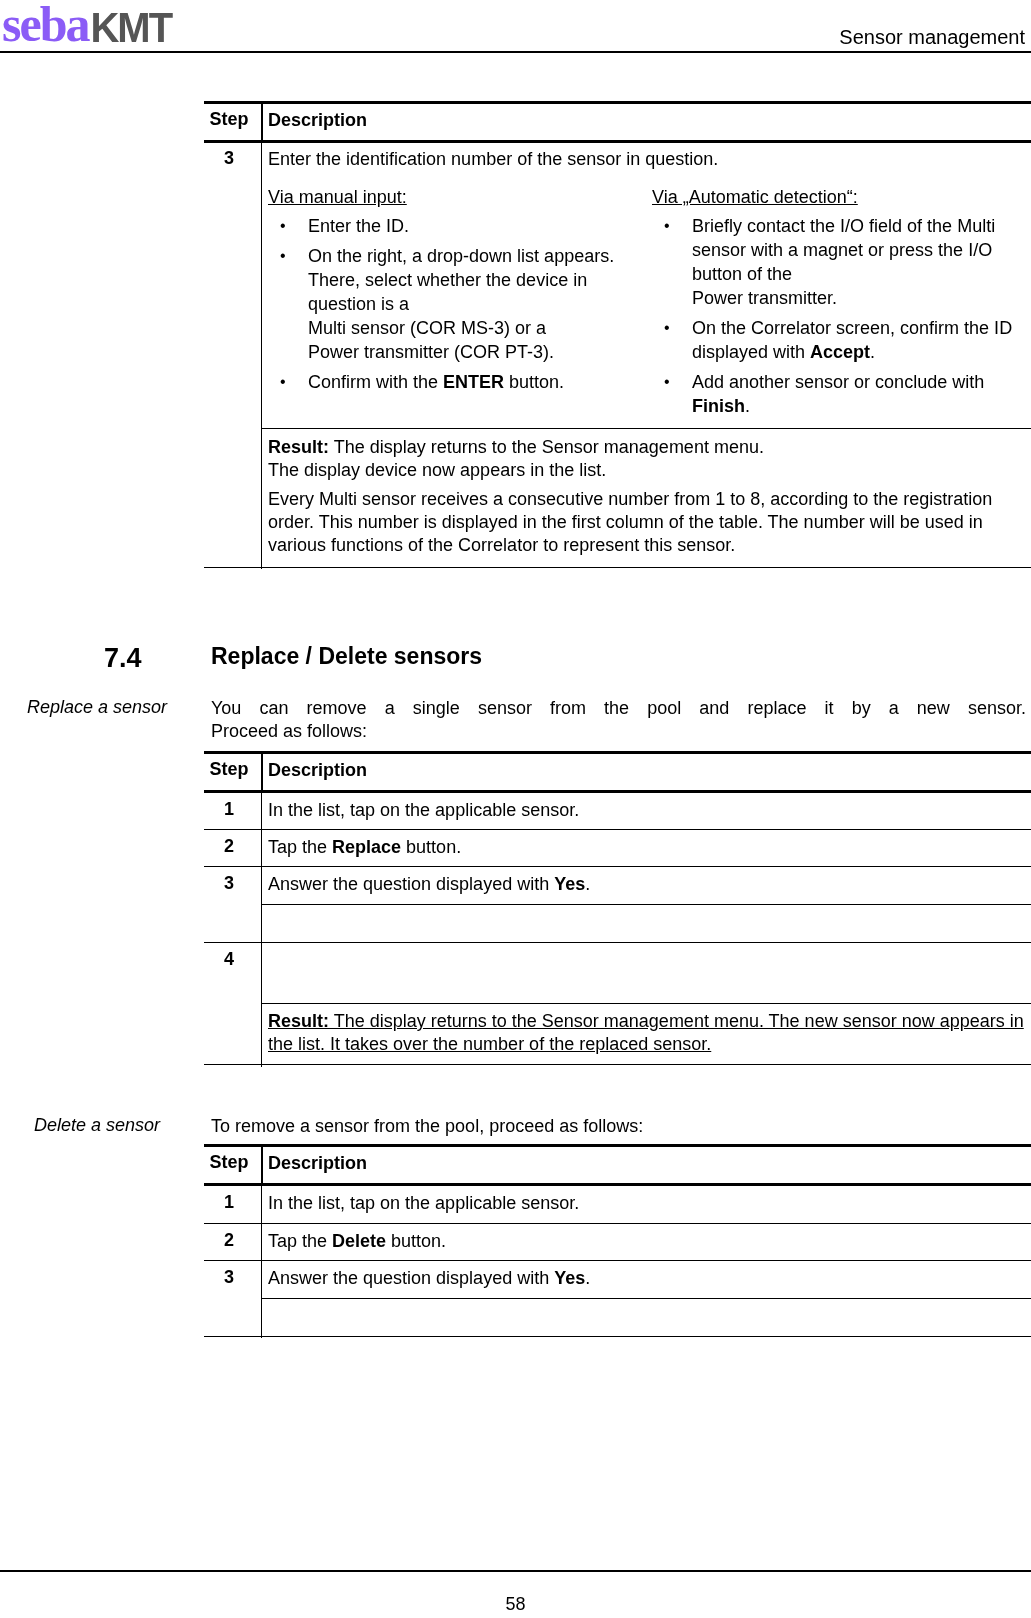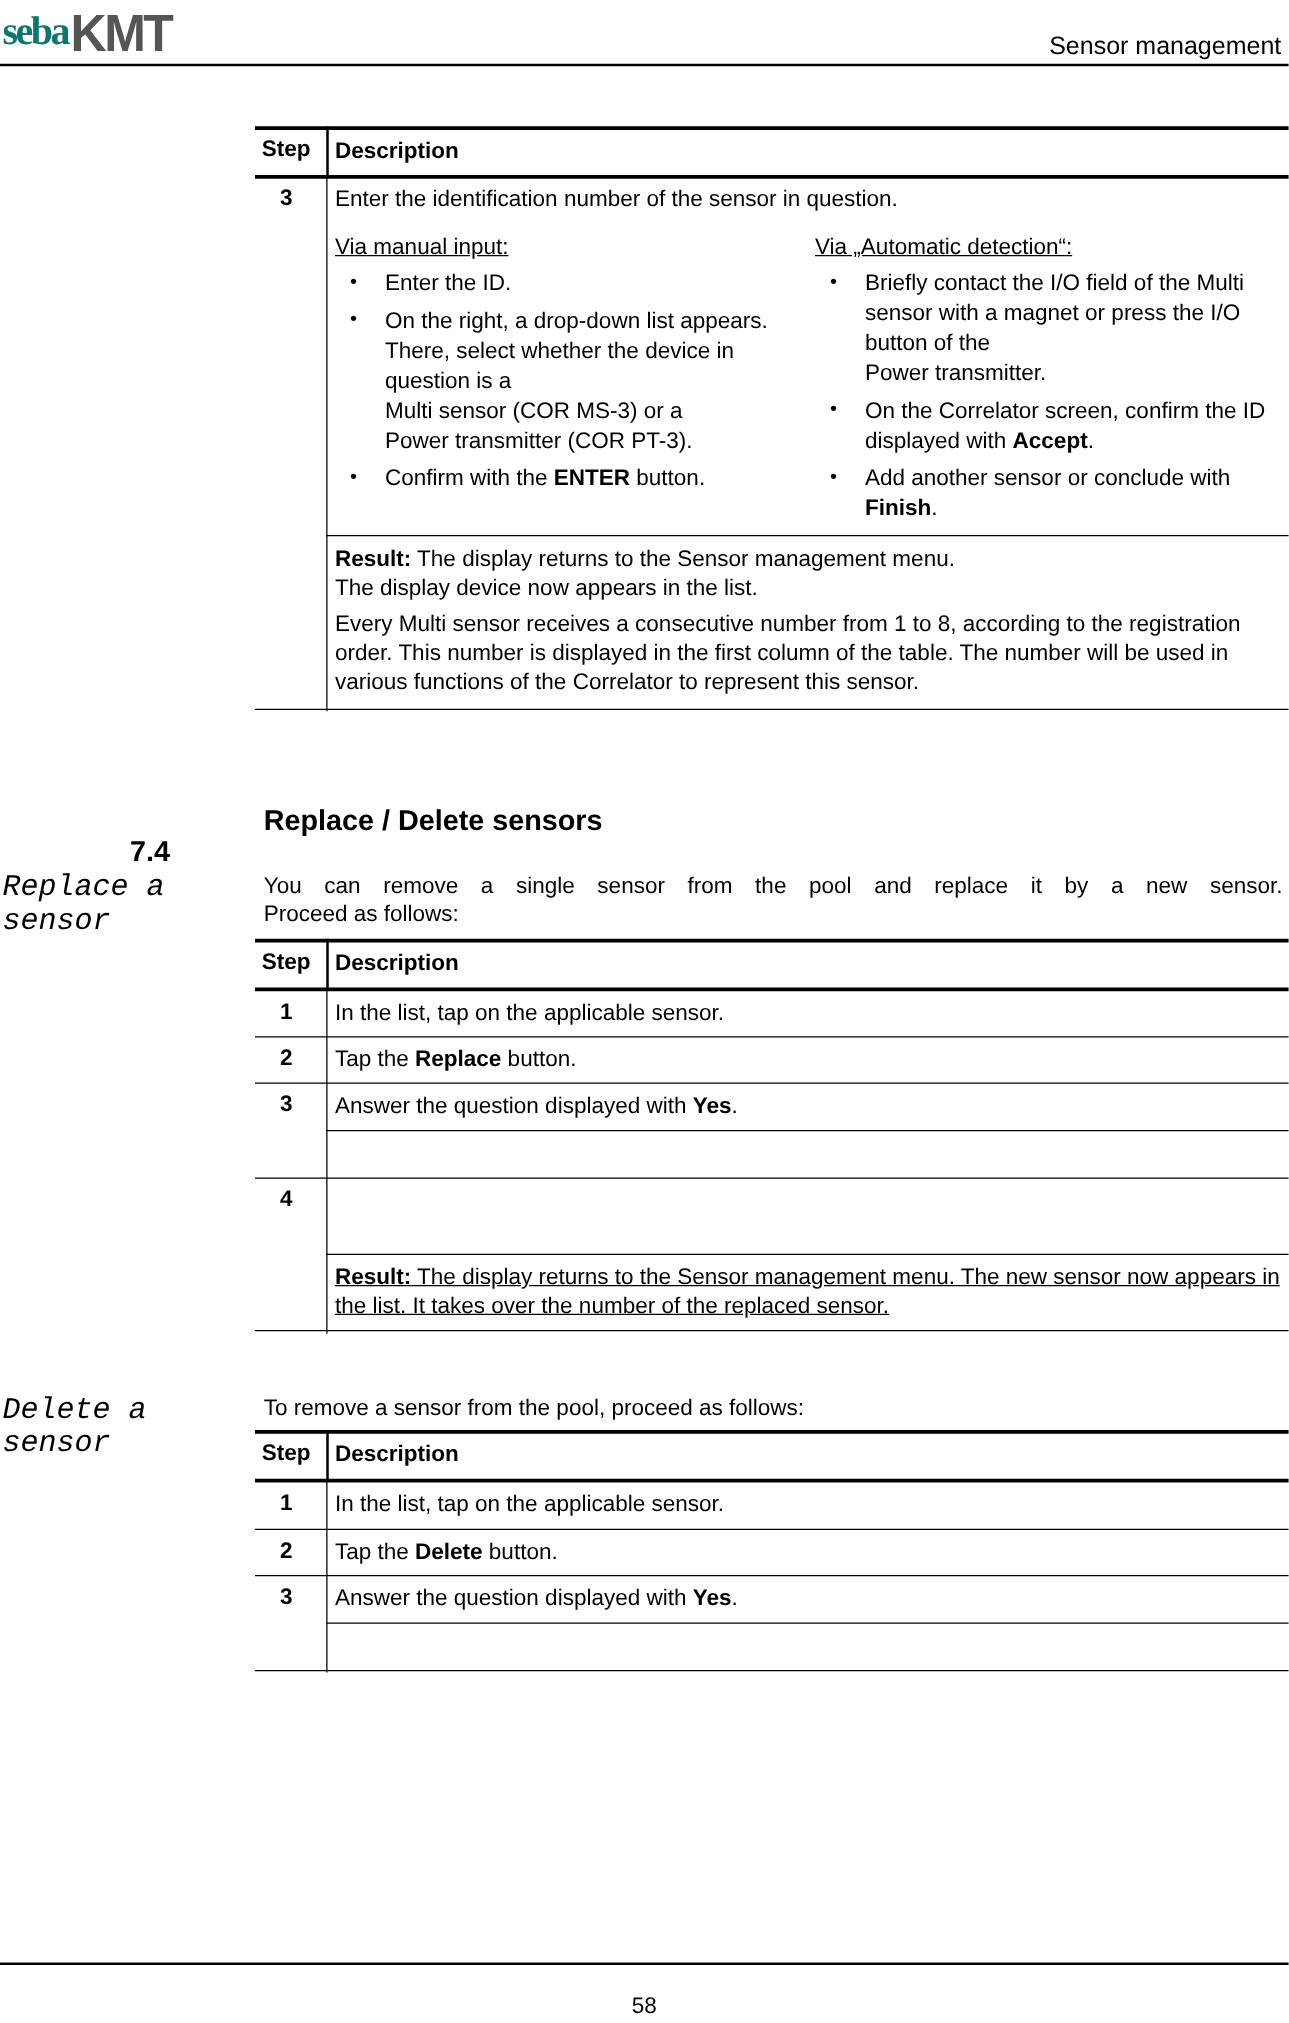--- a/index.html
+++ b/index.html
@@ -4,21 +4,21 @@
   <style>
     html, body { margin: 0; padding: 0; background: #ffffff; }
     body {
       width: 1031px; height: 1618px; position: relative; overflow: hidden;
       font-family: "Liberation Sans", sans-serif; color: #000;
       font-size: 18px;
     }
     .abs { position: absolute; }
     
     .logo { left: 2px; top: 2px; height: 44px; display: flex; align-items: flex-end; }
-    .logo .seba { font-family: "Liberation Serif", serif; font-weight: bold; font-size: 32px; letter-spacing: -2px; line-height: 44px; color: #0f766e; }
+    .logo .seba { font-family: "Liberation Serif", serif; font-weight: bold; font-size: 50px; letter-spacing: -2px; line-height: 44px; color: #8b5cf6; }
     .logo .kmt { font-family: "Liberation Sans", sans-serif; font-weight: bold; font-size: 40px; line-height: 38px; color: #555; letter-spacing: -2px; margin-left: 2px; transform: scaleY(1.05); }
     .header-title { right: 6px; top: 26px; font-size: 20px; }
     .hr-top { left: 0; top: 51px; width: 1031px; height: 2px; background: #000; }
     .hr-bottom { left: 0; top: 1570px; width: 1031px; height: 2px; background: #000; }
     .page-num { left: 0; width: 1031px; top: 1594px; text-align: center; font-size: 18px; }
 
     
     .tbl { position: absolute; left: 204px; width: 827px; }
     .hline { position: absolute; left: 0; width: 827px; background: #000; }
     .thick { height: 3px; }
@@ -28,23 +28,23 @@
     .vline.thick-v { width: 2px; }
     .cell-step { position: absolute; left: 0; width: 50px; text-align: center; font-weight: bold; font-size: 18px; }
     .cell-desc { position: absolute; left: 64px; width: 760px; font-size: 18px; line-height: 23px; }
     .th { font-weight: bold; font-size: 18px; }
     b { font-weight: bold; }
     .u { text-decoration: underline; }
     ul.bl { margin: 0; padding: 0; list-style: none; }
     ul.bl li { position: relative; padding-left: 40px; line-height: 24px; margin-bottom: 6px; }
     ul.bl li::before { content: "\2022"; position: absolute; left: 12px; top: 0; font-size: 16px; }
 
-    .section-num { left: 104px; top: 668px; font-size: 23px; font-weight: bold; }
+    .section-num { left: 104px; top: 643px; font-size: 27px; font-weight: bold; }
     .section-title { left: 211px; top: 643px; font-size: 23px; font-weight: bold; }
-    .margin-label { font-style: italic; font-size: 24px; text-align: left; width: 190px; left: 2px; font-family: Liberation Mono, monospace; }
+    .margin-label { font-style: italic; font-size: 18px; text-align: center; width: 190px; left: 2px; }
     .body-text { left: 211px; width: 815px; font-size: 18px; line-height: 23px; text-align: justify; }
     .justify-line { text-align: justify; text-align-last: justify; }
   </style>
 </head>
 <body>
 
 <div class="abs logo">
   <span class="seba">seba</span>
   <span class="kmt">KMT</span>
 </div>

